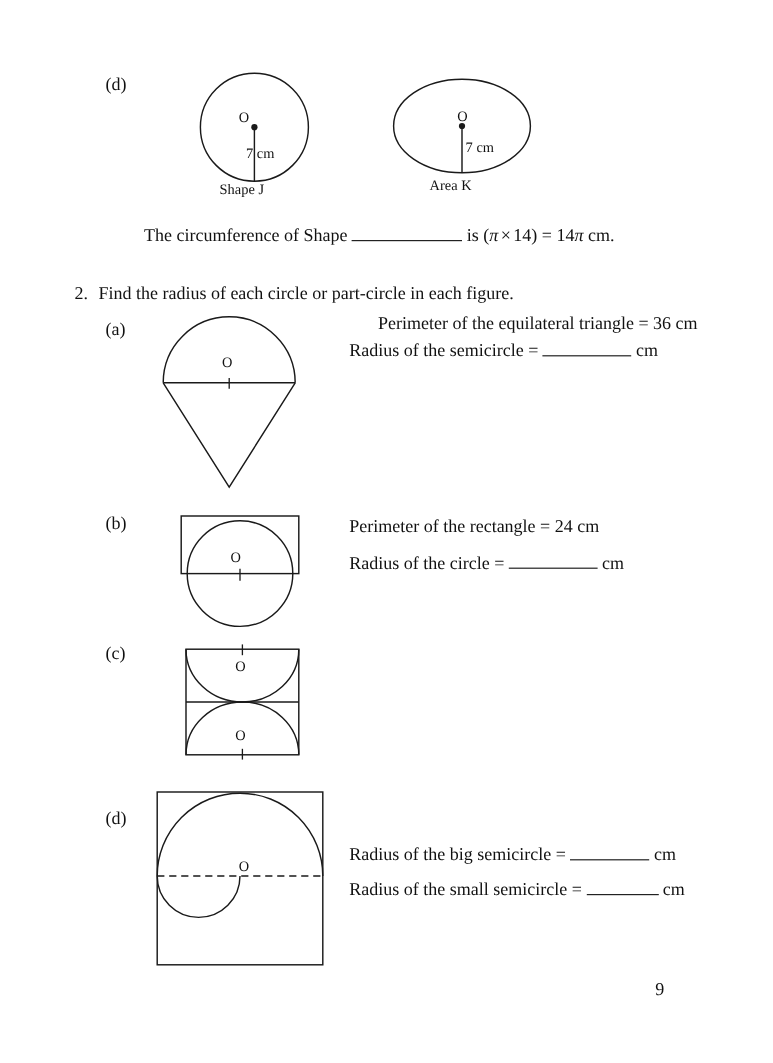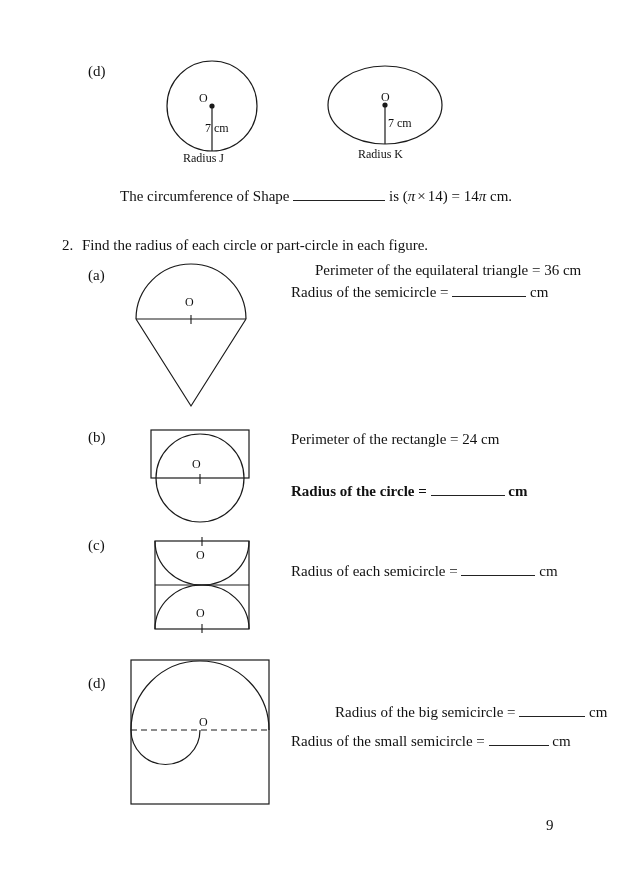--- a/index.html
+++ b/index.html
@@ -54,32 +54,32 @@
 
   <div class="abs" style="left:155px; top:58px;">
     <svg width="120" height="112" viewBox="0 0 120 112" aria-hidden="true">
       <circle class="stroke" cx="57" cy="48" r="45" stroke-width="1.2"></circle>
       <line class="stroke" x1="57" y1="48" x2="57" y2="93" stroke-width="1.2"></line>
       <circle cx="57" cy="48" r="2.6" fill="#1a1a1a"></circle>
     </svg>
   </div>
   <div class="abs txt txt-fig" style="left:199px; top:92px;">O</div>
   <div class="abs txt txt-fig" style="left:205px; top:122px;">7 cm</div>
-  <div class="abs txt txt-fig" style="left:183px; top:152px;">Radius J</div>
+  <div class="abs txt txt-fig" style="left:183px; top:152px;">Shape J</div>
 
   <div class="abs" style="left:325px; top:58px;">
     <svg width="130" height="100" viewBox="0 0 130 100" aria-hidden="true">
       <ellipse class="stroke" cx="60" cy="47" rx="57" ry="39" stroke-width="1.2"></ellipse>
       <line class="stroke" x1="60" y1="47" x2="60" y2="86" stroke-width="1.2"></line>
       <circle cx="60" cy="47" r="2.6" fill="#1a1a1a"></circle>
     </svg>
   </div>
   <div class="abs txt txt-fig" style="left:381px; top:91px;">O</div>
   <div class="abs txt txt-fig" style="left:388px; top:117px;">7 cm</div>
-  <div class="abs txt txt-fig" style="left:358px; top:148px;">Radius K</div>
+  <div class="abs txt txt-fig" style="left:358px; top:148px;">Area K</div>
 
   <div class="abs txt" style="left:120px; top:188px;">
     <span>The circumference of Shape</span>
     <span class="blank" style="width:92px; height:12px;"></span>
     <span>is (</span><span class="ital">π</span><span style="margin:0 2px;">×</span><span>14) =</span>
     <span>14</span><span class="ital">π</span>
     <span>cm.</span>
   </div>
 
   <div class="abs txt" style="left:62px; top:238px;">2.</div>
@@ -116,21 +116,21 @@
       <rect class="stroke" x="3" y="4" width="98" height="48" stroke-width="1.2"></rect>
 
       <circle class="stroke" cx="52" cy="52" r="44" stroke-width="1.2"></circle>
 
       <line class="stroke" x1="52" y1="48" x2="52" y2="58" stroke-width="1.1"></line>
     </svg>
   </div>
   <div class="abs txt txt-fig" style="left:192px; top:458px;">O</div>
 
   <div class="abs txt" style="left:291px; top:432px;">Perimeter of the rectangle = 24 cm</div>
-  <div class="abs txt" style="left:291px; top:483px;font-weight:bold;">
+  <div class="abs txt" style="left:291px; top:461px;">
     <span>Radius of the circle =</span>
     <span class="blank" style="width:74px; height:12px;"></span>
     <span>cm</span>
   </div>
 
   <div class="abs txt label-letter" style="left:88px; top:538px;">(c)</div>
 
   <div class="abs" style="left:152px; top:537px;">
     <svg width="104" height="98" viewBox="0 0 104 98" aria-hidden="true">
 
@@ -142,44 +142,39 @@
 
       <path class="stroke" d="M 3 92 A 47 44 0 0 1 97 92" stroke-width="1.2"></path>
 
       <line class="stroke" x1="50" y1="0" x2="50" y2="9" stroke-width="1.1"></line>
       <line class="stroke" x1="50" y1="87" x2="50" y2="96" stroke-width="1.1"></line>
     </svg>
   </div>
   <div class="abs txt txt-fig" style="left:196px; top:549px;">O</div>
   <div class="abs txt txt-fig" style="left:196px; top:607px;">O</div>
 
-  <div class="abs txt" style="left:291px; top:563px;">
-    <span>Radius of each semicircle =</span>
-    <span class="blank" style="width:74px; height:12px;"></span>
-    <span>cm</span>
-  </div>
 
   <div class="abs txt label-letter" style="left:88px; top:676px;">(d)</div>
 
   <div class="abs" style="left:128px; top:656px;">
     <svg width="150" height="152" viewBox="0 0 150 152" aria-hidden="true">
 
       <rect class="stroke" x="3" y="4" width="138" height="144" stroke-width="1.2"></rect>
 
       <line class="stroke" x1="3" y1="74" x2="141" y2="74" stroke-width="1.2" stroke-dasharray="6 4"></line>
 
       <path class="stroke" d="M 3 74 A 69 69 0 0 1 141 74" stroke-width="1.2"></path>
 
       <path class="stroke" d="M 3 74 A 34.5 34.5 0 0 0 72 74" stroke-width="1.2"></path>
 
     </svg>
   </div>
   <div class="abs txt txt-fig" style="left:199px; top:716px;">O</div>
 
-  <div class="abs txt" style="left:291px; top:704px;margin-left:44px;">
+  <div class="abs txt" style="left:291px; top:704px;">
     <span>Radius of the big semicircle =</span>
     <span class="blank" style="width:66px; height:12px;"></span>
     <span>cm</span>
   </div>
   <div class="abs txt" style="left:291px; top:733px;font-family:Liberation Serif, serif;">
     <span>Radius of the small semicircle =</span>
     <span class="blank" style="width:60px; height:12px;"></span>
     <span>cm</span>
   </div>
 

